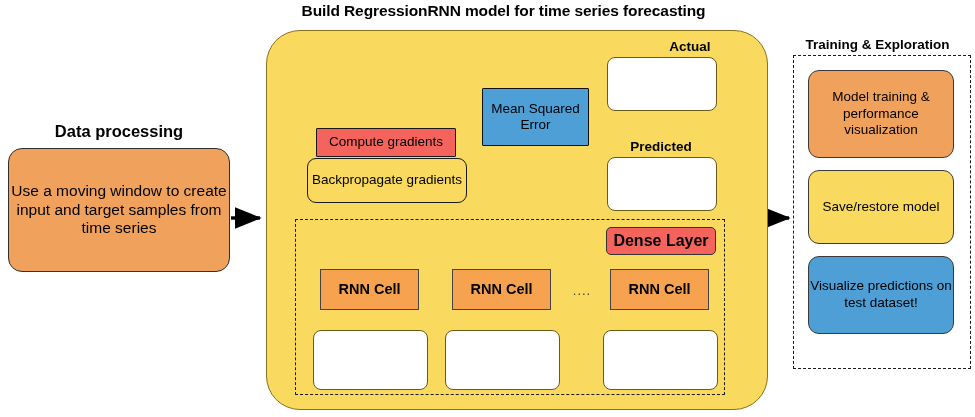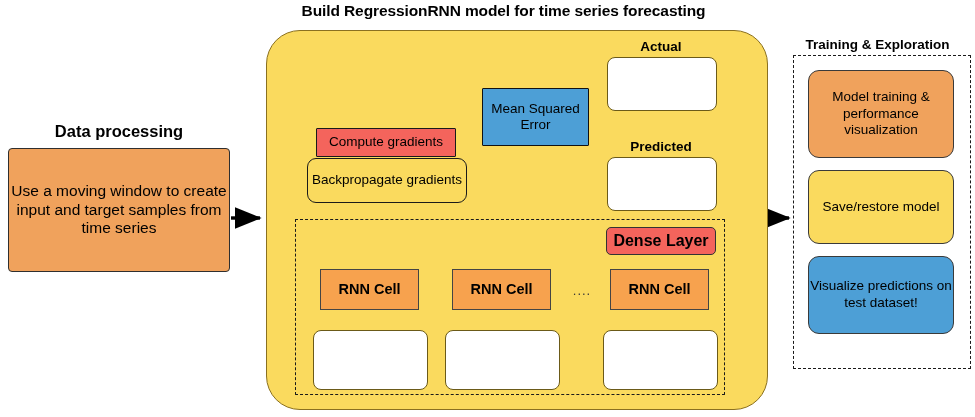--- a/index.html
+++ b/index.html
@@ -50,21 +50,21 @@
     text-align: center;
     color: #000000;
     border: 1.2px solid #333333;
     line-height: 1.22;
   }
   .node span { display: block; width: 100%; }
 
   
   #data-processing-box {
     left: 8px; top: 148px; width: 222px; height: 124px;
-    border-radius: 4px;
+    border-radius: 14px;
     font-size: 15.5px;
     background: #f0a25c;
     border: 1.3px solid #2f2f2f;
   }
 
   
   #model-panel {
     left: 266px; top: 30px; width: 500px; height: 378px;
     background: #fada5e;
     border: 1.3px solid #8a7020;
@@ -139,21 +139,21 @@
   #plot-input-2 { left: 445px; }
   #plot-input-3 { left: 603px; }
 
   #plot-actual    { left: 607px; top: 57px;  width: 108px; height: 52px; }
   #plot-predicted { left: 607px; top: 157px; width: 108px; height: 52px; }
 
   .plot-label {
     font-weight: bold; font-size: 13.5px; color: #000000;
     text-align: center; width: 108px;
   }
-  #label-actual    { left: 607px; top: 39px; }
+  #label-actual    { left: 636px; top: 39px; }
   #label-predicted { left: 607px; top: 139px; }
 
   
   #rnn-dashed-region {
     left: 295px; top: 219px; width: 428px; height: 174px;
     border: 1.4px dashed #1a1a1a;
     background: transparent;
     border-radius: 1px;
   }
 

